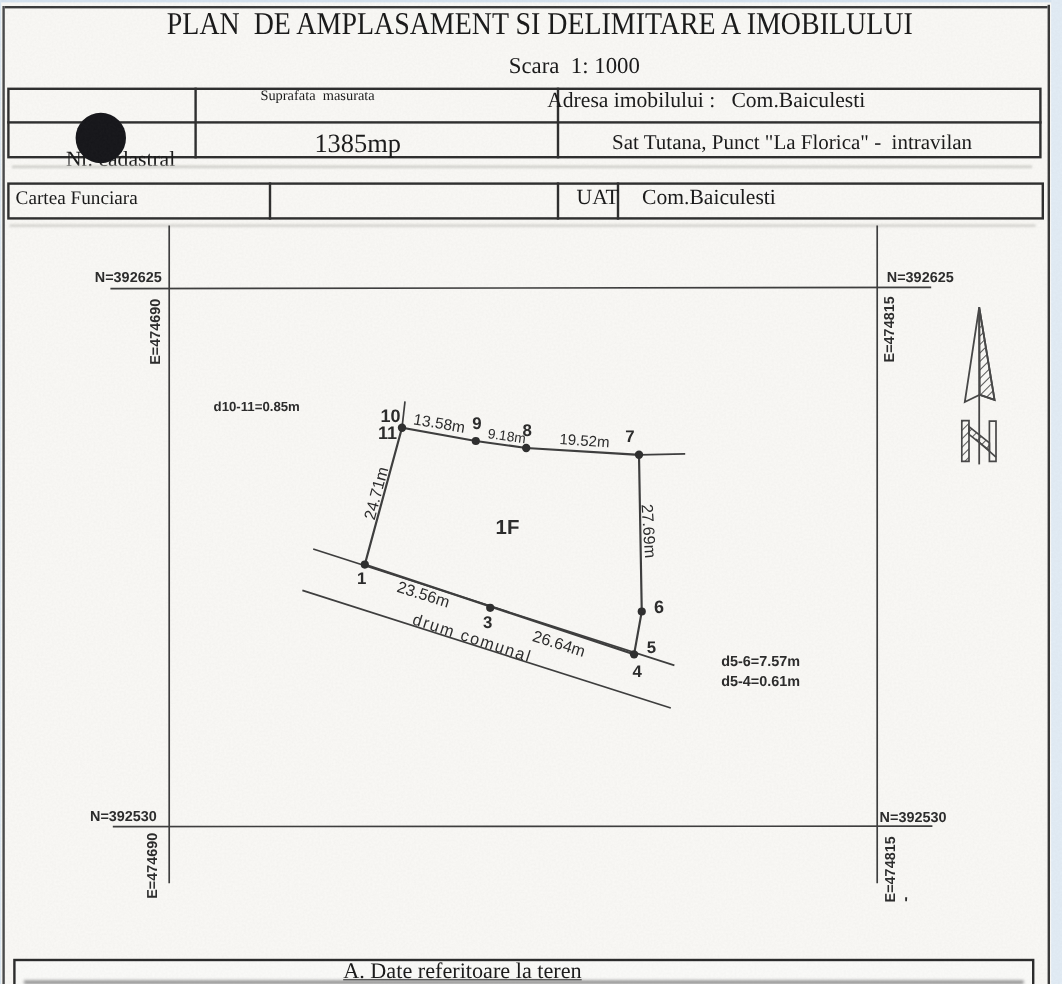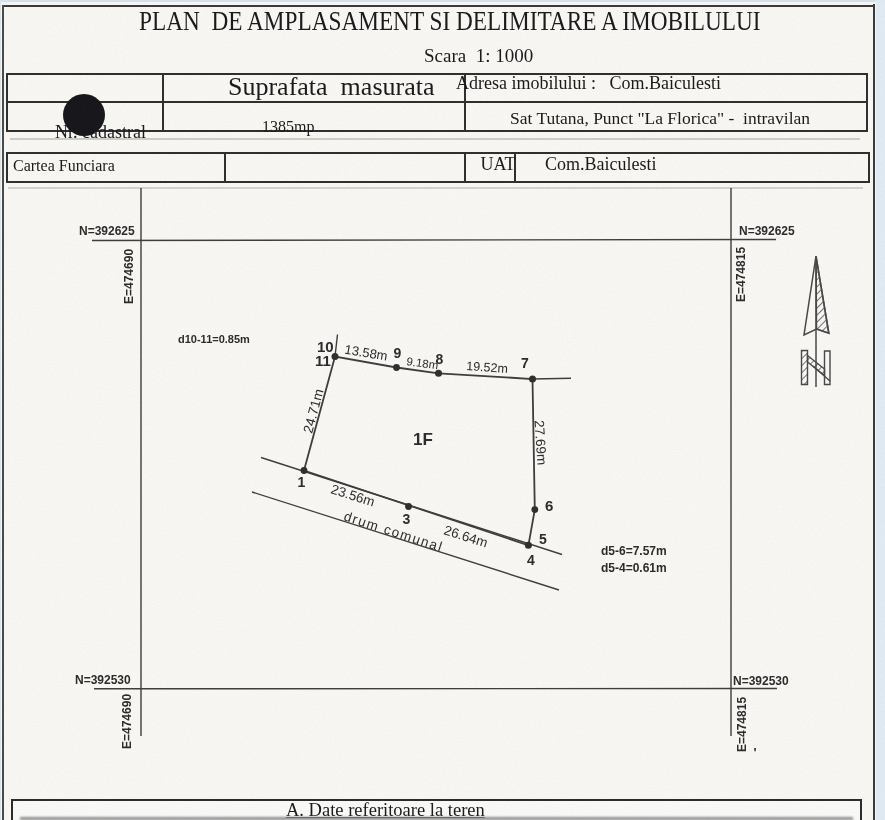--- a/index.html
+++ b/index.html
@@ -30,47 +30,47 @@
 <div class="abs" style="left:6px;top:73px;width:862px;height:59px;border:2px solid #2e2e2e;box-sizing:border-box;"></div>
 
 <div class="abs" style="left:6px;top:101px;width:862px;height:1.5px;background:#2e2e2e;"></div>
 
 <div class="abs" style="left:162px;top:73px;width:1.5px;height:59px;background:#2e2e2e;"></div>
 
 <div class="abs" style="left:464px;top:73px;width:1.5px;height:59px;background:#2e2e2e;"></div>
 
 <div class="abs" style="left:6px;top:74px;width:189px;text-align:center;font-size:18px;margin-top:48px;">Nr. cadastral</div>
 
-<div class="abs" style="left:228px;top:72px;font-size:26px;white-space:nowrap;">Suprafata&nbsp; masurata</div>
+<div class="abs" style="left:217px;top:72px;font-size:12px;white-space:nowrap;">Suprafata&nbsp; masurata</div>
 
 <div class="abs" style="left:456px;top:73px;font-size:18px;white-space:nowrap;">Adresa imobilului :&nbsp;&nbsp; Com.Baiculesti</div>
 
 <div class="abs" style="left:62.5px;top:94px;width:42px;height:42px;border-radius:50%;background:#16161a;"></div>
 
-<div class="abs" style="left:262px;top:118px;font-size:16px;white-space:nowrap;">1385mp</div>
+<div class="abs" style="left:262px;top:107px;font-size:22px;white-space:nowrap;">1385mp</div>
 
 <div class="abs" style="left:510px;top:108px;font-size:17.5px;white-space:nowrap;">Sat Tutana, Punct "La Florica" -&nbsp; intravilan</div>
 
 <div class="abs" style="left:10px;top:138px;width:850px;height:2px;background:#cfcfca;filter:blur(0.7px);"></div>
 
 <div class="abs" style="left:8px;top:187px;width:855px;height:2px;background:#d4d4cf;filter:blur(0.7px);"></div>
 
 <div class="abs" style="left:6px;top:152px;width:864px;height:31px;border:2px solid #2e2e2e;box-sizing:border-box;"></div>
 
 <div class="abs" style="left:224px;top:152px;width:1.5px;height:31px;background:#2e2e2e;"></div>
 
 <div class="abs" style="left:464px;top:152px;width:1.5px;height:31px;background:#2e2e2e;"></div>
 
 <div class="abs" style="left:514px;top:152px;width:1.5px;height:31px;background:#2e2e2e;"></div>
 
 <div class="abs" style="left:13px;top:157px;font-size:16px;white-space:nowrap;">Cartea Funciara</div>
 
 <div class="abs" style="left:464px;top:154px;width:68px;text-align:center;font-size:18px;">UAT</div>
 
-<div class="abs" style="left:535px;top:154px;font-size:18px;white-space:nowrap;margin-left:10px;">Com.Baiculesti</div>
+<div class="abs" style="left:535px;top:154px;font-size:18px;white-space:nowrap;">Com.Baiculesti</div>
 
 <svg class="abs" style="left:0;top:0;will-change:transform;" width="885" height="820" viewBox="0 0 885 820">
   <defs>
     <pattern id="hatch" width="5" height="5" patternUnits="userSpaceOnUse" patternTransform="rotate(45)">
       <rect width="5" height="5" fill="none"></rect>
       <line x1="0" y1="0" x2="0" y2="5" stroke="#444" stroke-width="1.5"></line>
     </pattern>
   </defs>
   <g stroke="#3d3d3d" fill="none" stroke-width="1.4">
 

